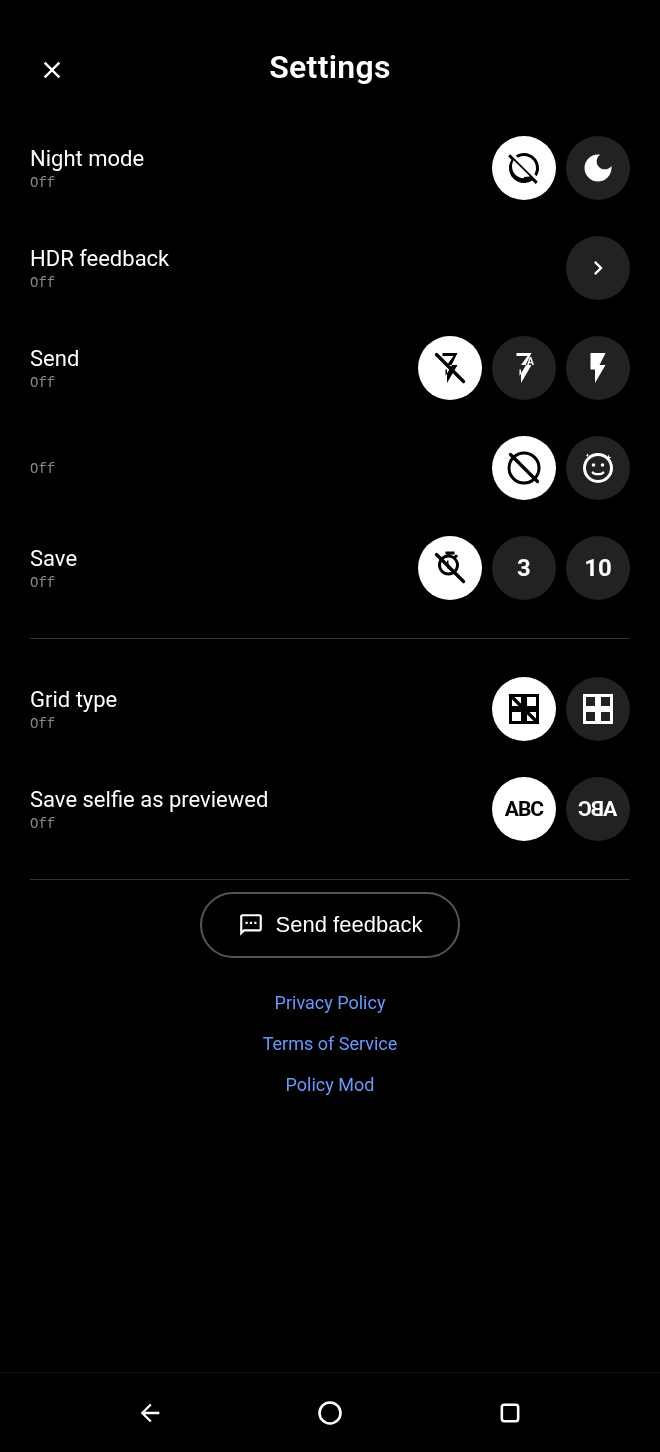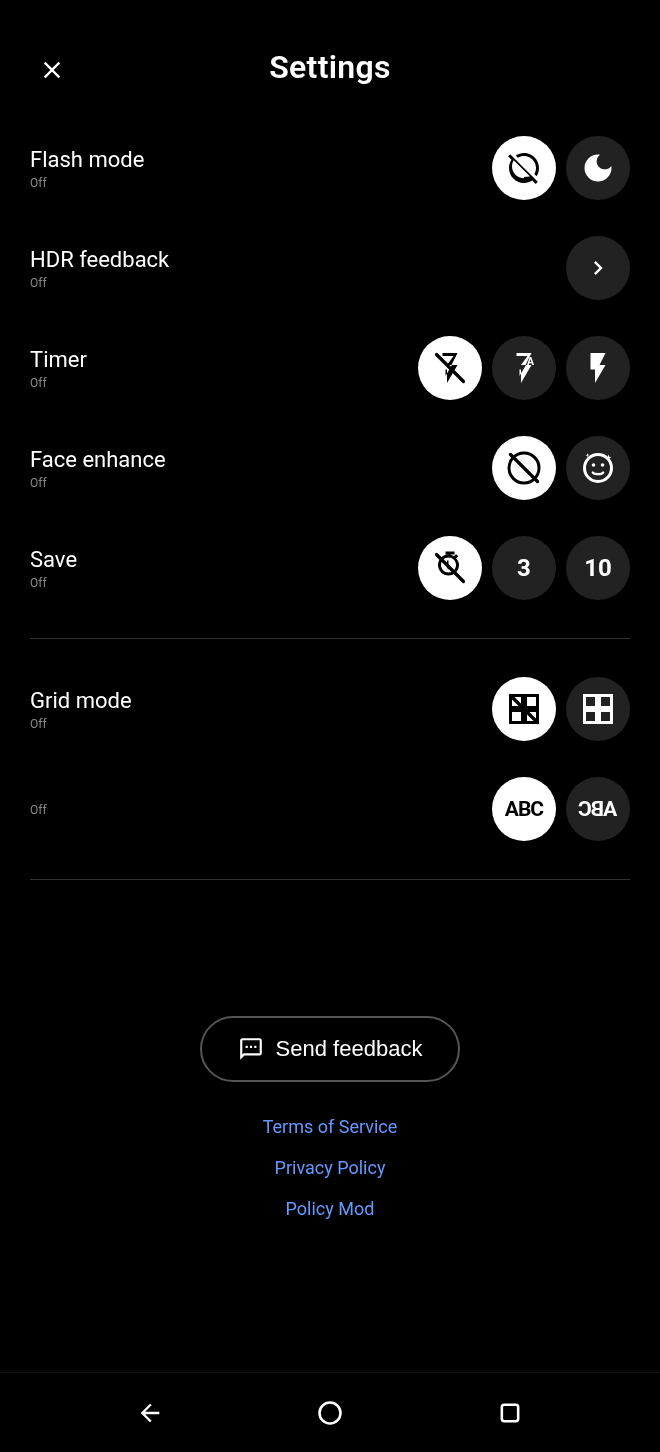--- a/index.html
+++ b/index.html
@@ -70,23 +70,24 @@
     .settings-item-text {}
 
     .settings-item-label {
       font-size: 22px;
       font-weight: 400;
       color: #fff;
       line-height: 1.3;
     }
 
     .settings-item-value {
-      font-size: 12px;
+      font-size: 14px;
       color: #888;
       margin-top: 2px;
+      font-family: Liberation Mono, monospace;
     }
 
     .settings-item-controls {
       display: flex;
       align-items: center;
       gap: 10px;
     }
 
     
     .icon-btn {
@@ -184,21 +185,21 @@
       background: #222;
       color: #fff;
     }
 
     
     .bottom-section {
       flex: 1;
       display: flex;
       flex-direction: column;
       align-items: center;
-      justify-content: center;
+      justify-content: flex-start;
       padding-bottom: 20px;
       gap: 0;
     }
 
     .send-feedback-btn {
       display: flex;
       align-items: center;
       gap: 12px;
       border: 2px solid #555;
       border-radius: 50px;
@@ -263,21 +264,21 @@
         <path d="M19 6.41L17.59 5 12 10.59 6.41 5 5 6.41 10.59 12 5 17.59 6.41 19 12 13.41 17.59 19 19 17.59 13.41 12z"></path>
       </svg>
     </div>
     <span class="header-title">Settings</span>
   </div>
 
   <div class="settings-section">
 
     <div class="settings-item">
       <div class="settings-item-text">
-        <div class="settings-item-label">Flash mode</div>
+        <div class="settings-item-label">Night mode</div>
         <div class="settings-item-value">Off</div>
       </div>
       <div class="settings-item-controls">
 
         <div class="icon-btn white-bg">
           <svg viewBox="0 0 24 24" xmlns="http://www.w3.org/2000/svg">
             <path d="M2.81 2.81L1.39 4.22l2.27 2.27C2.61 8.07 2 9.97 2 12c0 5.52 4.48 10 10 10 2.03 0 3.93-.61 5.51-1.66l2.27 2.27 1.41-1.41L2.81 2.81zm9.19 16c-4.41 0-8-3.59-8-8 0-1.48.41-2.86 1.12-4.06l10.94 10.94C14.86 17.59 13.48 18 12 18zM7.94 5.12L6.49 3.67C8.07 2.61 9.97 2 12 2c5.52 0 10 4.48 10 10 0 2.03-.61 3.93-1.67 5.51l-1.45-1.45C19.59 14.86 20 13.48 20 12c0-4.41-3.59-8-8-8-1.48 0-2.86.41-4.06 1.12z"></path>
           </svg>
         </div>
 
@@ -298,21 +299,21 @@
         <div class="arrow-btn">
           <svg viewBox="0 0 24 24" xmlns="http://www.w3.org/2000/svg">
             <path d="M8.59 16.59L13.17 12 8.59 7.41 10 6l6 6-6 6z"></path>
           </svg>
         </div>
       </div>
     </div>
 
     <div class="settings-item">
       <div class="settings-item-text">
-        <div class="settings-item-label">Timer</div>
+        <div class="settings-item-label">Send</div>
         <div class="settings-item-value">Off</div>
       </div>
       <div class="settings-item-controls">
 
         <div class="icon-btn white-bg">
           <svg viewBox="0 0 24 24" xmlns="http://www.w3.org/2000/svg">
             <path d="M7 2v11h3v9l7-12h-4l4-8H7zm2 2h5.33L10 10h3.37L9 17.3V13H7V4h2z"></path>
             <line x1="3" y1="3" x2="21" y2="21" stroke="#000" stroke-width="2.2" stroke-linecap="round"></line>
           </svg>
         </div>
@@ -327,21 +328,20 @@
         <div class="icon-btn dark-bg">
           <svg viewBox="0 0 24 24" xmlns="http://www.w3.org/2000/svg">
             <path d="M7 2v11h3v9l7-12h-4l4-8H7z" fill="#fff"></path>
           </svg>
         </div>
       </div>
     </div>
 
     <div class="settings-item">
       <div class="settings-item-text">
-        <div class="settings-item-label">Face enhance</div>
         <div class="settings-item-value">Off</div>
       </div>
       <div class="settings-item-controls">
 
         <div class="icon-btn white-bg">
           <svg viewBox="0 0 24 24" xmlns="http://www.w3.org/2000/svg">
             <circle cx="12" cy="12" r="10" fill="none" stroke="#000" stroke-width="2"></circle>
             <line x1="3" y1="3" x2="21" y2="21" stroke="#000" stroke-width="2.2" stroke-linecap="round"></line>
           </svg>
         </div>
@@ -380,21 +380,21 @@
     </div>
 
   </div>
 
   <div class="divider"></div>
 
   <div class="settings-section">
 
     <div class="settings-item">
       <div class="settings-item-text">
-        <div class="settings-item-label">Grid mode</div>
+        <div class="settings-item-label">Grid type</div>
         <div class="settings-item-value">Off</div>
       </div>
       <div class="settings-item-controls">
 
         <div class="icon-btn white-bg">
           <svg viewBox="0 0 24 24" xmlns="http://www.w3.org/2000/svg">
             <path d="M3 3h8v8H3zm0 10h8v8H3zM13 3h8v8h-8zm0 10h8v8h-8z" fill="none" stroke="#000" stroke-width="2"></path>
             <line x1="3" y1="3" x2="21" y2="21" stroke="#000" stroke-width="2.2" stroke-linecap="round"></line>
           </svg>
         </div>
@@ -402,20 +402,21 @@
         <div class="icon-btn dark-bg">
           <svg viewBox="0 0 24 24" xmlns="http://www.w3.org/2000/svg">
             <path d="M3 3h8v8H3zm0 10h8v8H3zM13 3h8v8h-8zm0 10h8v8h-8z" fill="none" stroke="#fff" stroke-width="2"></path>
           </svg>
         </div>
       </div>
     </div>
 
     <div class="settings-item">
       <div class="settings-item-text">
+        <div class="settings-item-label">Save selfie as previewed</div>
         <div class="settings-item-value">Off</div>
       </div>
       <div class="settings-item-controls">
 
         <div class="abc-btn white-bg">ABC</div>
 
         <div class="abc-btn dark-bg" style="transform: scaleX(-1);">ABC</div>
       </div>
     </div>
 
@@ -424,22 +425,22 @@
   <div class="divider"></div>
 
   <div class="bottom-section">
     <button class="send-feedback-btn">
       <svg viewBox="0 0 24 24" xmlns="http://www.w3.org/2000/svg">
         <path d="M20 2H4c-1.1 0-2 .9-2 2v18l4-4h14c1.1 0 2-.9 2-2V4c0-1.1-.9-2-2-2zm0 14H5.17L4 17.17V4h16v12zM7 9h2v2H7zm4 0h2v2h-2zm4 0h2v2h-2z"></path>
       </svg>
       <span class="send-feedback-label">Send feedback</span>
     </button>
 
+    <div class="link-item">Privacy Policy</div>
     <div class="link-item">Terms of Service</div>
-    <div class="link-item">Privacy Policy</div>
     <div class="link-item">Policy Mod</div>
   </div>
 
   <div class="nav-bar">
     <div class="nav-btn">
       <svg width="28" height="28" viewBox="0 0 24 24">
         <path d="M20 11H7.83l5.59-5.59L12 4l-8 8 8 8 1.41-1.41L7.83 13H20v-2z"></path>
       </svg>
     </div>
     <div class="nav-btn">

